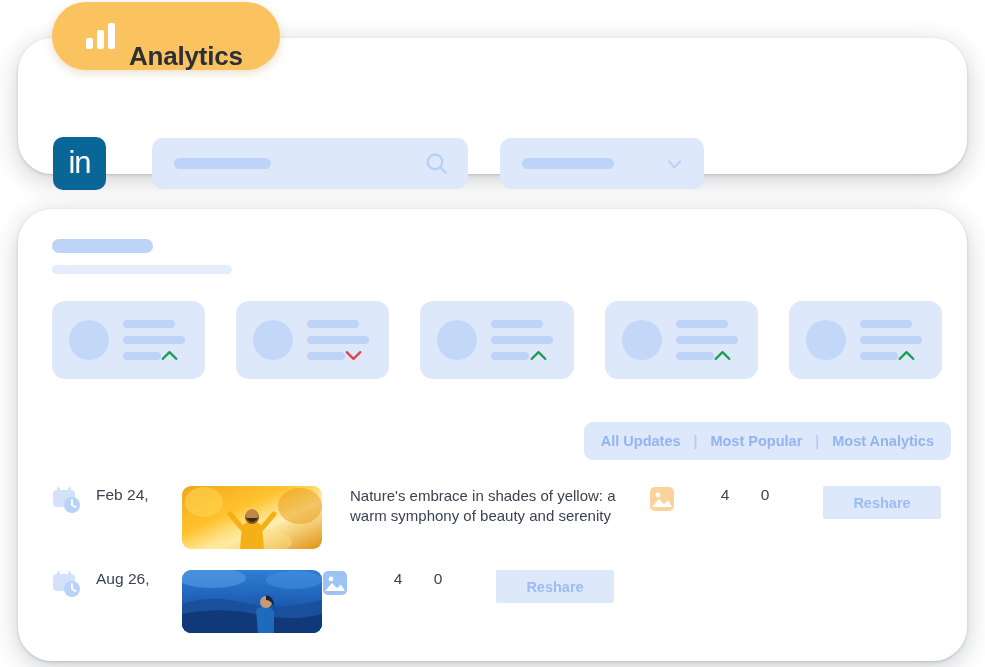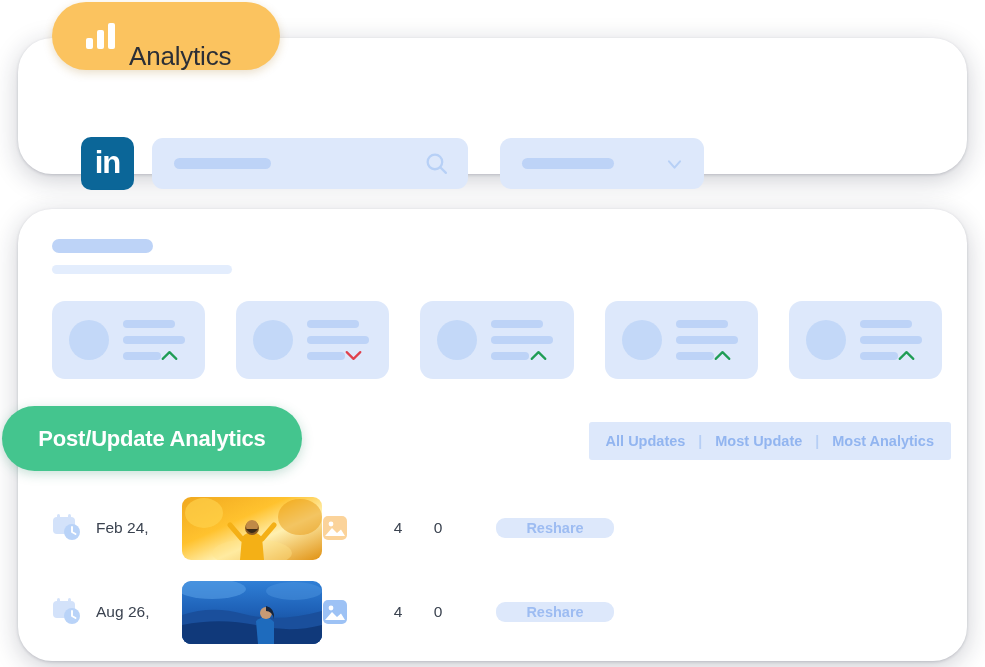--- a/index.html
+++ b/index.html
@@ -66,21 +66,21 @@
     align-items: flex-end;
     gap: 4px;
     height: 26px;
   }
   #analytics-pill .bars i { display:block; width: 7px; background:#ffffff; border-radius:2px; }
   #analytics-pill .bars i:nth-child(1){ height: 11px; }
   #analytics-pill .bars i:nth-child(2){ height: 19px; }
   #analytics-pill .bars i:nth-child(3){ height: 26px; }
   #analytics-pill .pill-label {
     font-size: 26px;
-    font-weight: normal;
+    font-weight: bold;
     color: #2c2f36;
     letter-spacing: -0.2px;
     margin-top: 41px;
   }
 
   
   #post-pill {
     position: absolute;
     left: 2px;
     top: 406px;
@@ -97,32 +97,32 @@
   #post-pill .pill-label {
     font-size: 22px;
     font-weight: bold;
     color: #ffffff;
     letter-spacing: -0.2px;
   }
 
   
   #li-logo {
     position: absolute;
-    left: 63px;
+    left: 35px;
     top: 99px;
     width: 53px;
     height: 53px;
     background: #0b6698;
     border-radius: 10px;
     display: flex;
     align-items: center;
     justify-content: center;
     color: #ffffff;
     font-size: 31px;
-    font-weight: bold;
+    font-weight: normal;
     letter-spacing: -1px;
     line-height: 1;
     padding-bottom: 3px;
   }
 
   #search-skeleton {
     position: absolute;
     left: 134px;
     top: 100px;
     width: 316px;
@@ -220,21 +220,21 @@
     height: 11px;
   }
 
   
   #filter-links {
     position: absolute;
     right: 34px;
     top: 422px;
     height: 38px;
     background: #dde8fb;
-    border-radius: 3px;
+    border-radius: 9px;
     display: flex;
     align-items: center;
     padding: 0 17px;
     gap: 13px;
   }
   #filter-links a {
     font-size: 14.5px;
     font-weight: bold;
     color: #92b5f0;
     text-decoration: none;
@@ -244,21 +244,20 @@
 
   
   #post-table {
     position: absolute;
     left: 18px;
     top: 486px;
     width: 949px;
   }
   .post-row {
     display: flex;
-    align-items: center;
     height: 84px;
     padding: 0 0 0 34px;
   }
   .cal-icon { width: 34px; height: 30px; flex: 0 0 auto; }
   .row-date {
     width: 96px;
     padding-left: 10px;
     font-size: 15.5px;
     color: #3b4350;
     white-space: nowrap;
@@ -284,27 +283,27 @@
   .row-imgicon { width: 30px; height: 26px; flex: 0 0 auto; margin-right: 26px; }
   .row-count {
     width: 40px;
     flex: 0 0 auto;
     text-align: center;
     font-size: 15.5px;
     color: #3b4350;
   }
   .reshare-btn {
     width: 118px;
-    height: 20px;
+    height: 33px;
     margin-left: 38px;
     margin-right: 26px;
     flex: 0 0 auto;
     background: #dde8fb;
     border: none;
-    border-radius: 9px;
+    border-radius: 2px;
     color: #9dbcf2;
     font-size: 14.5px;
     font-weight: bold;
     font-family: "Liberation Sans", sans-serif;
     cursor: pointer;
   }
 </style>
 </head>
 <body>
 
@@ -404,28 +403,25 @@
         <span class="l1"></span>
           <span class="l2"></span>
           <span class="l3"></span>
       </div>
       <svg class="trend" viewBox="0 0 20 12" fill="none">
         <polyline points="2,10 10,2 18,10" stroke="#1f9d55" stroke-width="2.6" stroke-linecap="round" stroke-linejoin="round"></polyline>
       </svg>
     </div>
   </div>
 
-  <div id="post-pill">
-    <span class="pill-label">Post/Update Analytics</span>
-  </div>
 
   <div id="filter-links">
     <a href="#">All Updates</a>
     <span class="sep">|</span>
-    <a href="#">Most Update</a>
+    <a href="#">Most Popular</a>
     <span class="sep">|</span>
     <a href="#">Most Analytics</a>
   </div>
 
   <div id="post-table">
 
     <div class="post-row">
       <svg class="cal-icon" viewBox="0 0 34 30" fill="none">
         <rect x="1" y="4" width="22" height="17" rx="4" fill="#d3e2fa"></rect>
         <rect x="5" y="1" width="3" height="6" rx="1.5" fill="#d3e2fa"></rect>
@@ -448,20 +444,21 @@
           <ellipse cx="22" cy="16" rx="19" ry="15" fill="#ffd24d" opacity=".65"></ellipse>
           <ellipse cx="118" cy="20" rx="22" ry="18" fill="#e89a14" opacity=".5"></ellipse>
           <ellipse cx="70" cy="56" rx="40" ry="14" fill="#ffe38a" opacity=".4"></ellipse>
           <path d="M58 63 L60 40 Q70 30 80 40 L82 63 Z" fill="#f4b016"></path>
           <path d="M60 42 L48 28 M80 42 L92 28" stroke="#f4b016" stroke-width="5" stroke-linecap="round"></path>
           <circle cx="70" cy="31" r="7" fill="#8a5a22"></circle>
           <circle cx="70" cy="29" r="6" fill="#c08a46"></circle>
           <path d="M64 32 Q70 40 76 32 Z" fill="#3a2a16"></path>
         </svg>
       </div>
+      <div class="row-text">Nature's embrace in shades of yellow: a warm symphony of beauty and serenity</div>
       <svg class="row-imgicon" viewBox="0 0 30 26" fill="none">
         <rect x="1" y="1" width="24" height="24" rx="5" fill="#fbd39a"></rect>
         <circle cx="9" cy="9" r="2.4" fill="#ffffff"></circle>
         <path d="M3 21 L10 13 L15 18 L19 14.5 L23 21 Z" fill="#ffffff"></path>
       </svg>
       <div class="row-count">4</div>
       <div class="row-count">0</div>
       <button class="reshare-btn">Reshare</button>
     </div>
 

